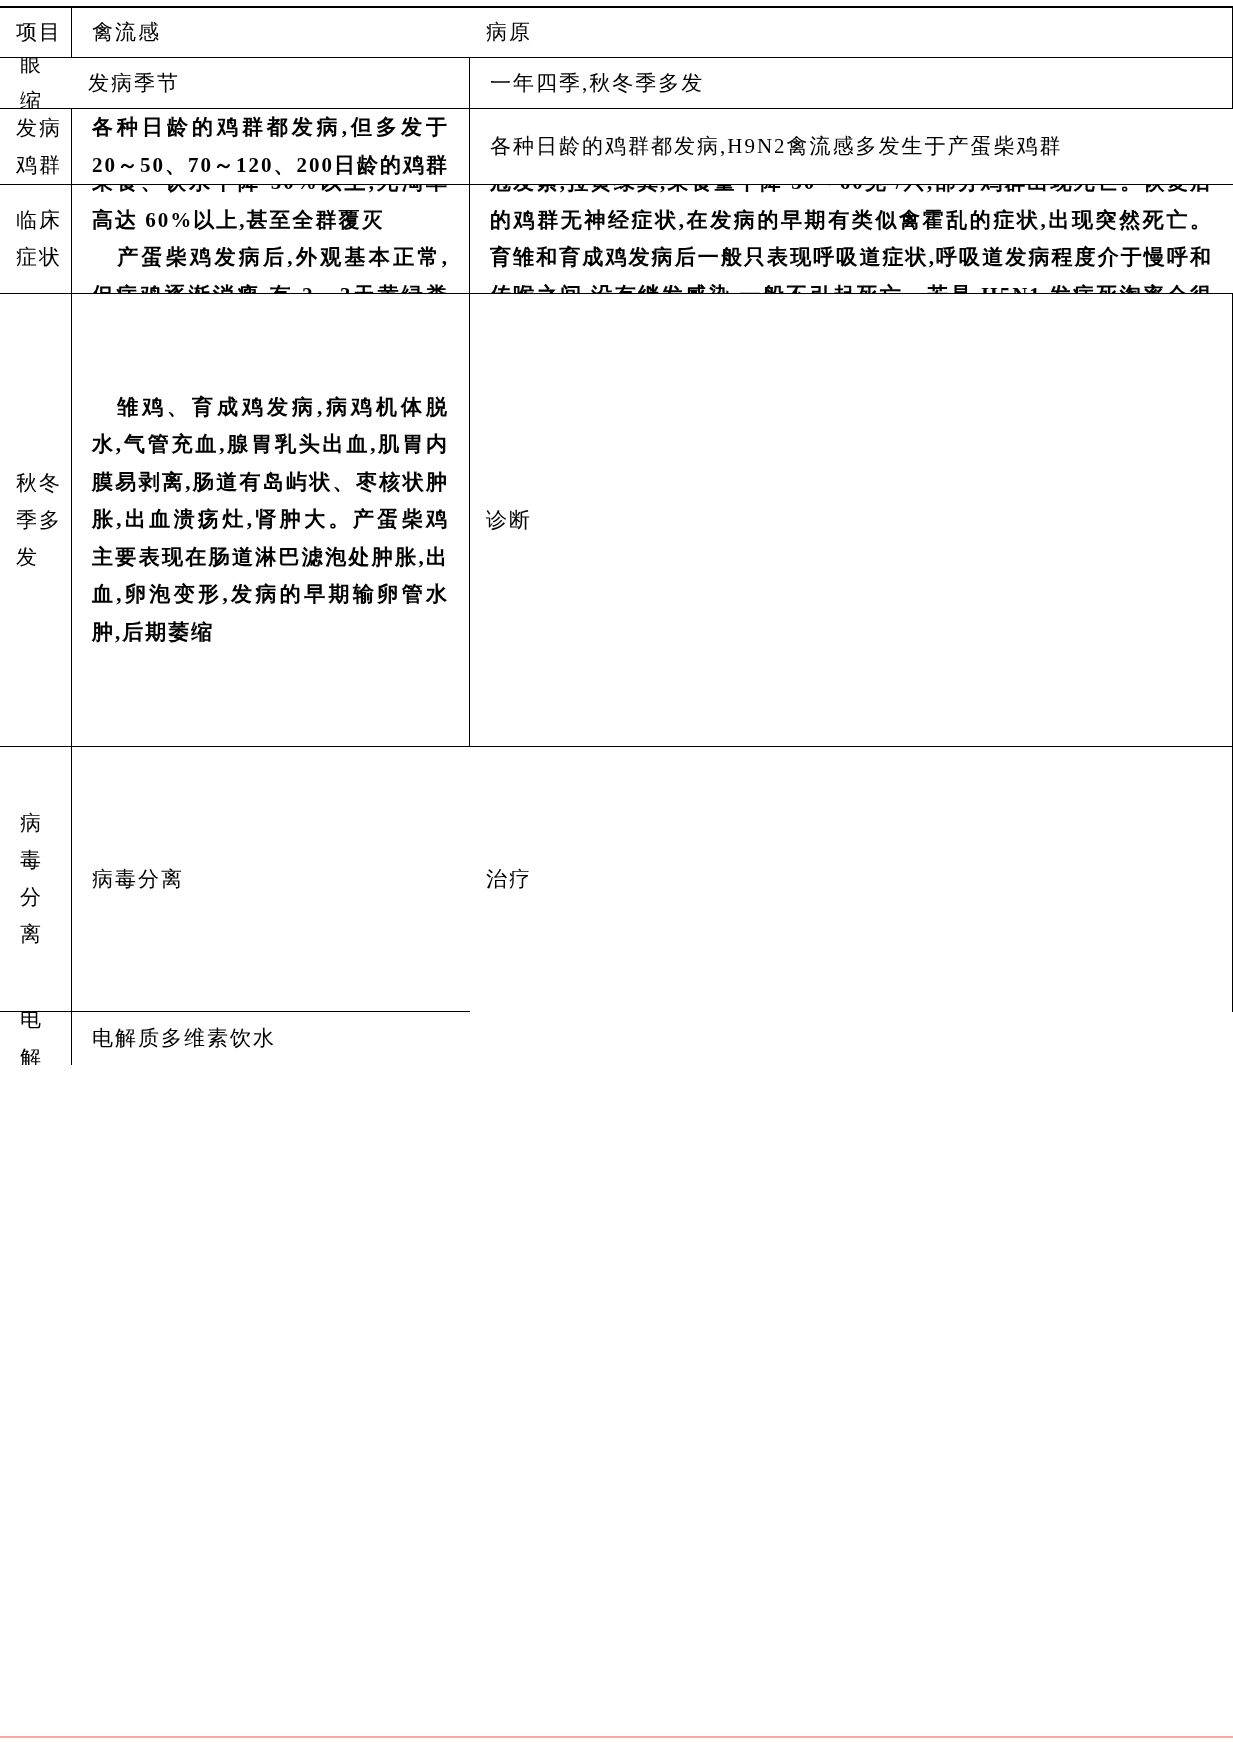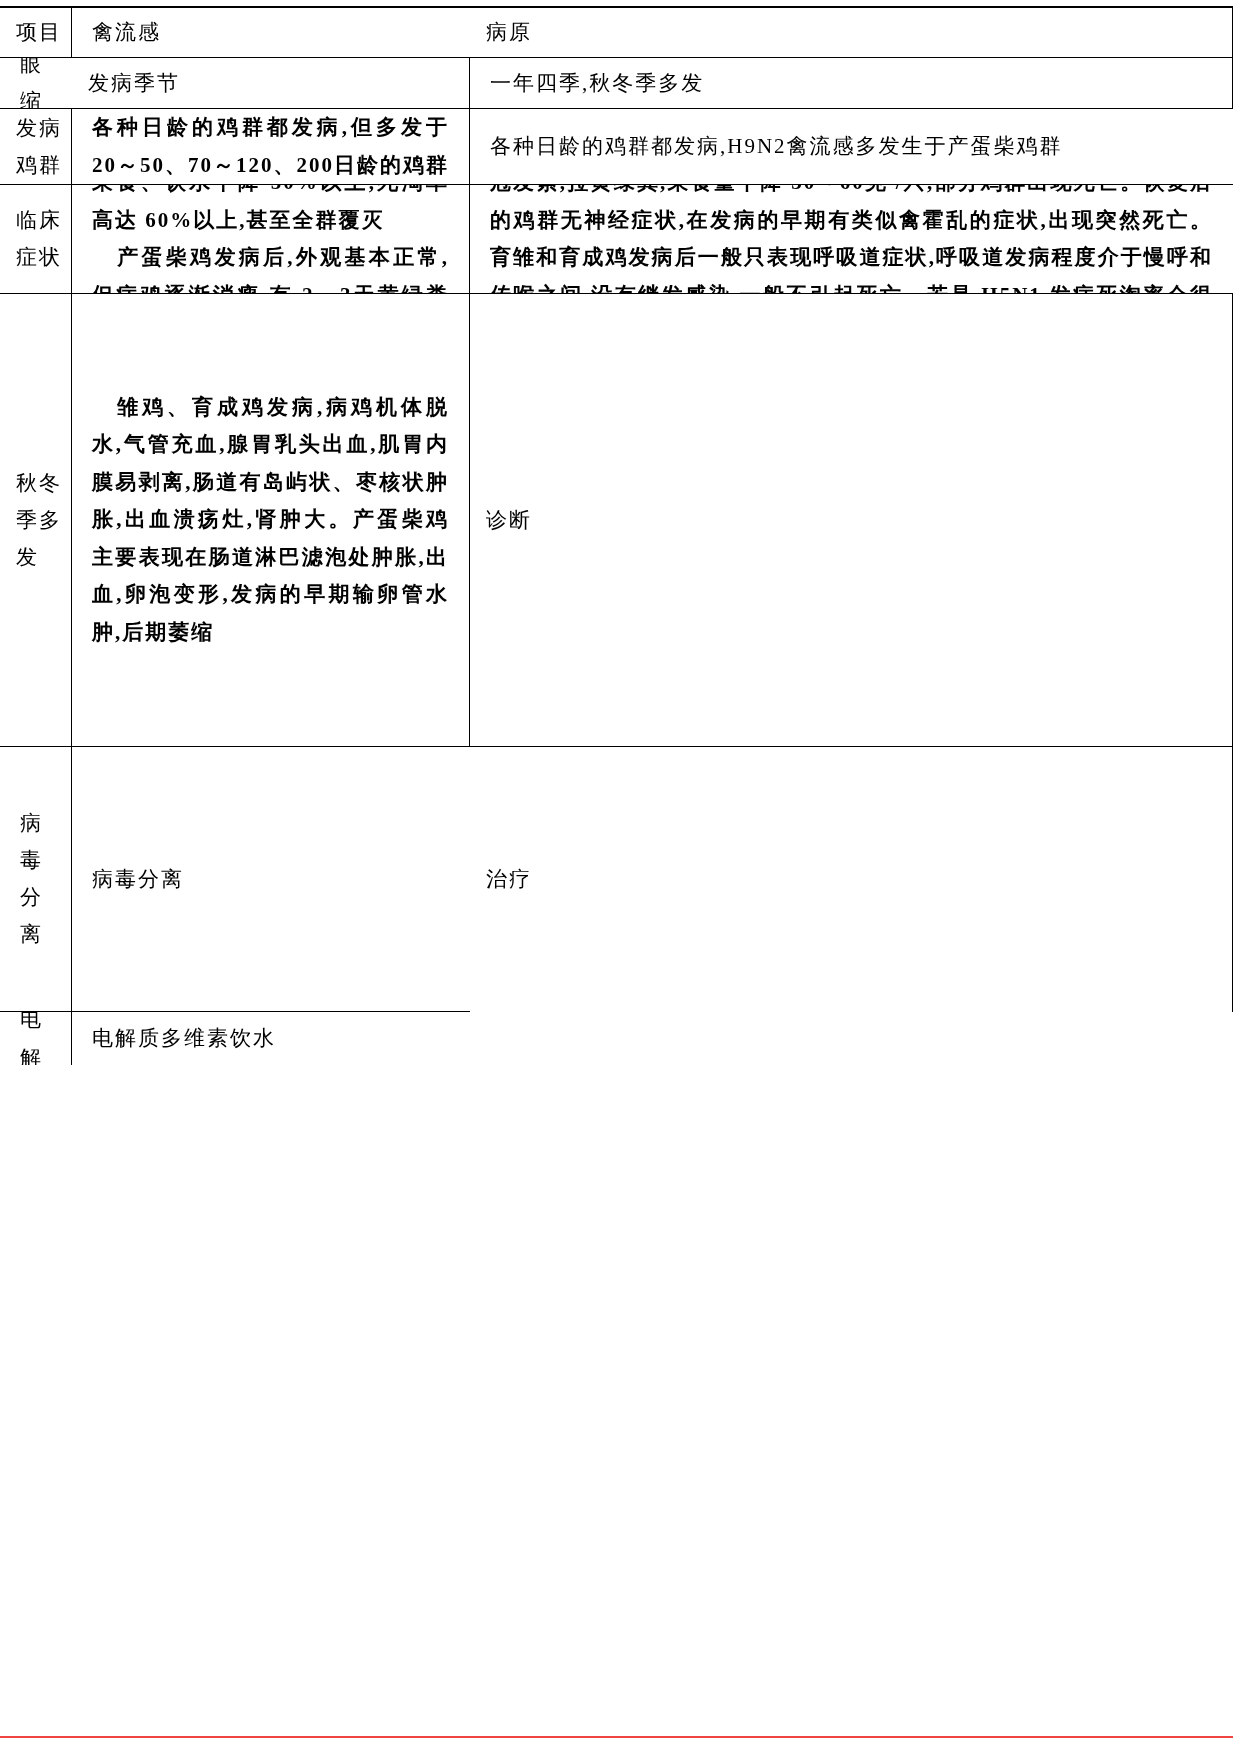--- a/index.html
+++ b/index.html
@@ -17,21 +17,21 @@
     font-family: "Liberation Serif", "DejaVu Serif", serif;
     color: #000000;
     box-sizing: border-box;
     padding-top: 6px;
   }
   .ctable {
     display: grid;
     grid-template-columns: 72px 398px 763px;
     grid-template-rows: 50px 51px 76px 109px 453px 265px 53px 671px;
     border-top: 2px solid #000;
-    border-bottom: 2px solid #ef4444;
+    border-bottom: 2px solid #fca5a5;
     width: 1233px;
     box-sizing: border-box;
   }
   .cell {
     box-sizing: border-box;
     border-bottom: 1px solid #000;
     overflow: hidden;
     font-size: 21px;
     letter-spacing: 2px;
     display: flex;

